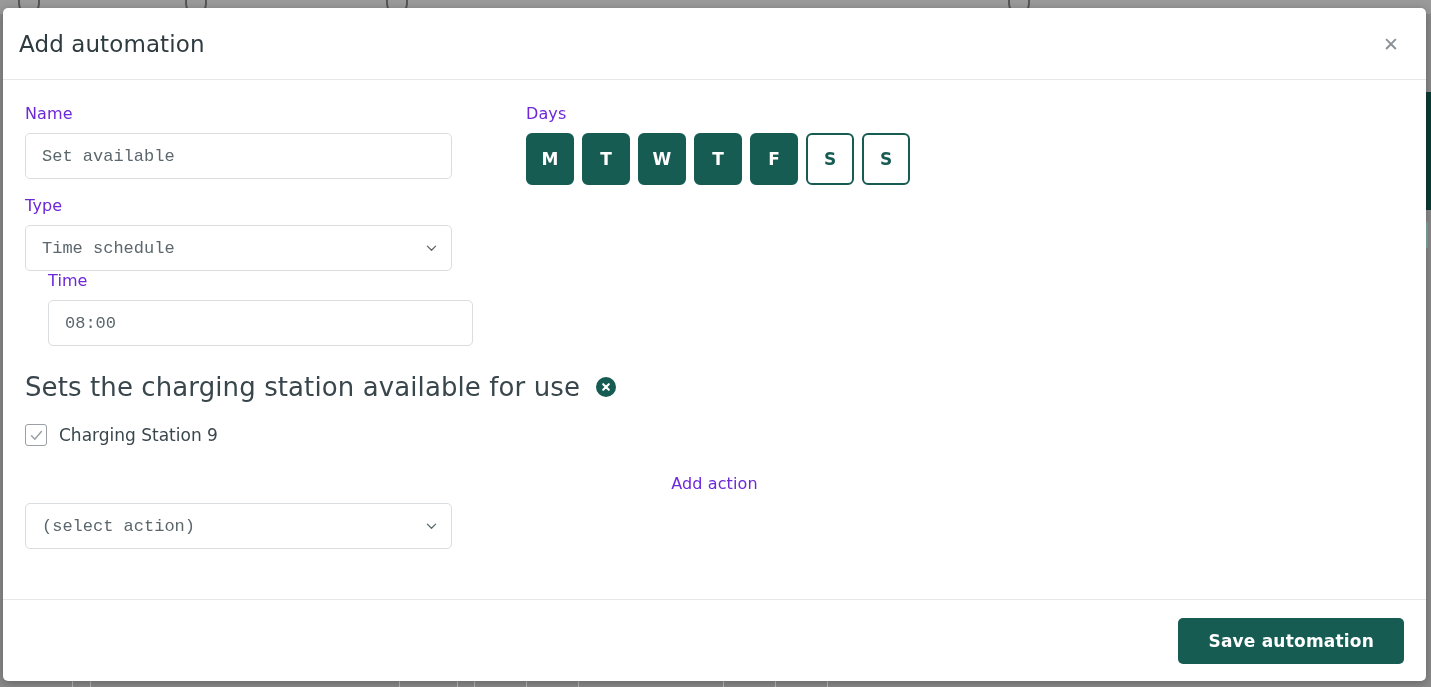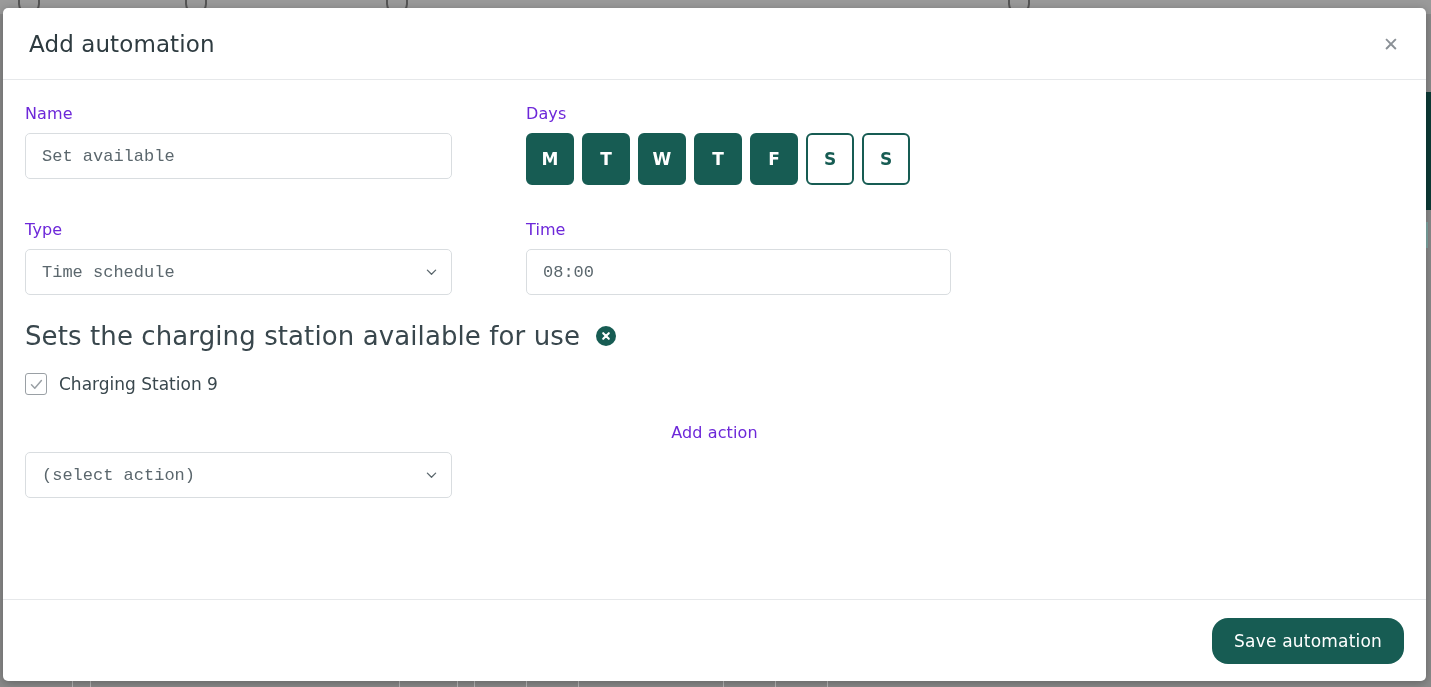--- a/index.html
+++ b/index.html
@@ -59,21 +59,21 @@
 
   
   #modal-header {
     position: relative;
     height: 72px; min-height: 72px;
     border-bottom: 1px solid #e6e8ea;
     display: flex; align-items: center;
   }
   #modal-title {
     font-size: 23px; color: #2e3b40; font-weight: 400;
-    padding-left: 26px; letter-spacing: .1px;
+    padding-left: 16px; letter-spacing: .1px;
   }
   #close-btn {
     position: absolute; right: 22px; top: 50%; transform: translateY(-50%);
     width: 26px; height: 26px;
     display: flex; align-items: center; justify-content: center;
     color: #8a9096; font-size: 19px; cursor: pointer; background: none;
     border: none; font-family: "DejaVu Sans", sans-serif;
   }
 
   
@@ -149,23 +149,23 @@
 
   
   #modal-footer {
     height: 82px; min-height: 82px;
     border-top: 1px solid #e6e8ea;
     display: flex; align-items: center; justify-content: flex-end;
     padding-right: 22px;
   }
   #save-btn {
     background: #175c53; color: #ffffff;
-    font-size: 17px; font-weight: 400;
-    border: none; border-radius: 16px;
-    height: 46px; padding: 0 22px;
+    font-size: 17px; font-weight: 700;
+    border: none; border-radius: 5px;
+    height: 46px; padding: 0 30px;
     cursor: pointer;
     font-family: "DejaVu Sans", "Liberation Sans", sans-serif;
     letter-spacing: .2px;
   }
 </style>
 </head>
 <body>
 
 <div id="bg-app">
   <div id="bg-toolbar">
@@ -214,21 +214,21 @@
           <div class="day-btn on">T</div>
           <div class="day-btn on">W</div>
           <div class="day-btn on">T</div>
           <div class="day-btn on">F</div>
           <div class="day-btn off">S</div>
           <div class="day-btn off">S</div>
         </div>
       </div>
     </div>
 
-    <div class="row" style="margin-top:35px;">
+    <div class="row" style="margin-top:11px;flex-direction:column;">
       <div class="col-left">
         <div class="field-label">Type</div>
         <div class="select-input">
           <span>Time schedule</span>
           <svg class="select-caret" viewBox="0 0 12 12">
             <path d="M1.5 4 L6 8.5 L10.5 4" fill="none" stroke="#5b676d" stroke-width="1.4" stroke-linecap="round" stroke-linejoin="round"></path>
           </svg>
         </div>
       </div>
       <div class="col-right">

